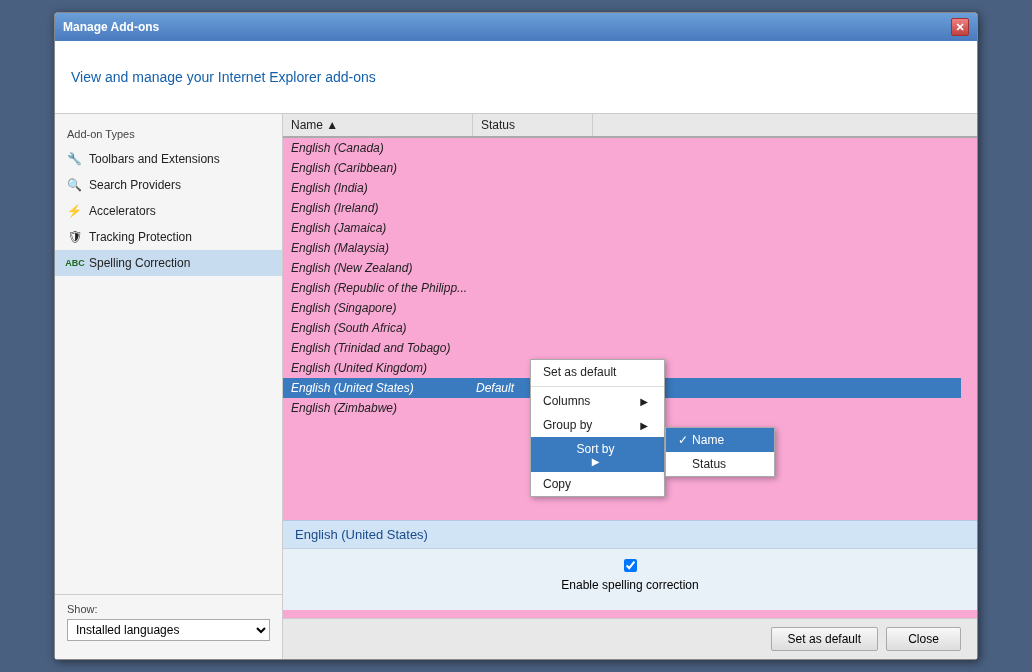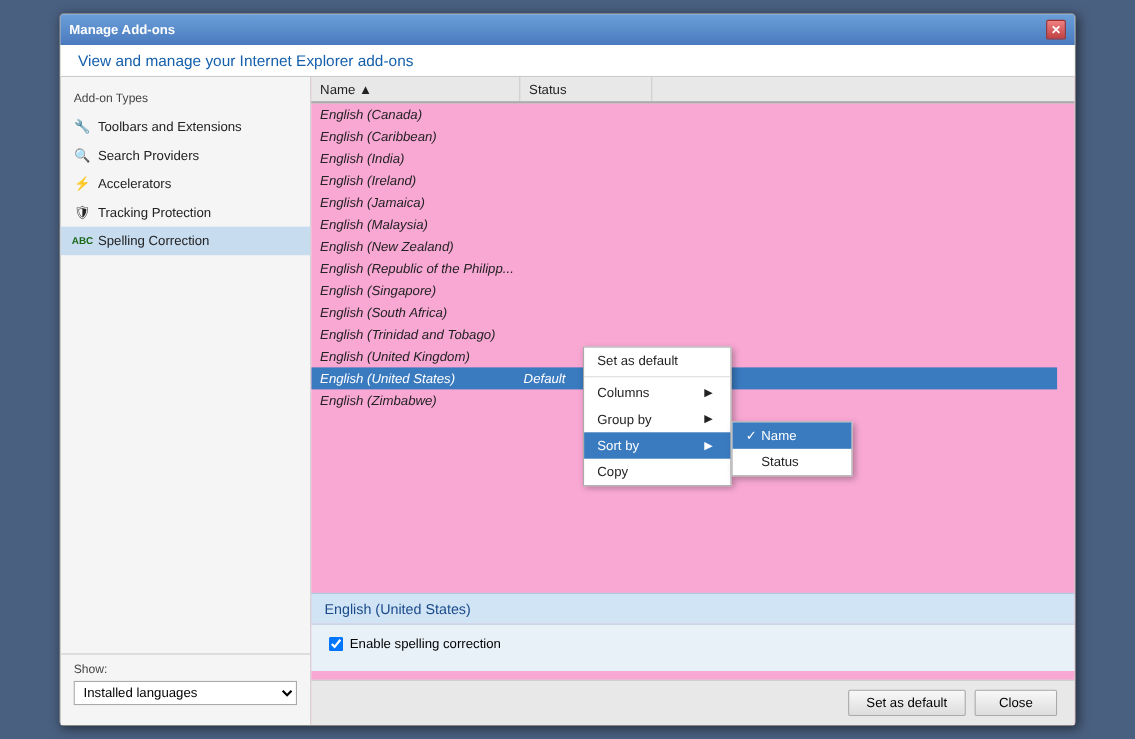--- a/index.html
+++ b/index.html
@@ -48,21 +48,21 @@
       display: flex;
       align-items: center;
       justify-content: center;
       color: white;
       font-size: 11px;
       font-weight: bold;
       cursor: pointer;
     }
     .header-banner {
       background: white;
-      padding: 6px 16px;
+      padding: 28px 16px;
       border-bottom: 1px solid #ccc;
     }
     .header-banner-text {
       color: #1560ac;
       font-size: 14px;
     }
     .main-content {
       display: flex;
       flex: 1;
       overflow: hidden;
@@ -182,20 +182,21 @@
     .bottom-section {
       background: #e8f0f8;
       padding: 10px 16px;
       border-top: 1px solid #c0d0e0;
     }
     .checkbox-row {
       display: flex;
       align-items: center;
       gap: 6px;
       margin-bottom: 8px;
+      flex-direction: column;
     }
     .checkbox-row input[type="checkbox"] {
       width: 13px;
       height: 13px;
     }
     .bottom-buttons {
       display: flex;
       justify-content: flex-end;
       gap: 8px;
       margin-top: 8px;
@@ -410,21 +411,21 @@
         </div>
         <div class="context-menu-sep"></div>
         <div class="context-menu-item">
           <span>Columns</span>
           <span class="submenu-arrow">▶</span>
         </div>
         <div class="context-menu-item">
           <span>Group by</span>
           <span class="submenu-arrow">▶</span>
         </div>
-        <div class="context-menu-item" style="background:#3a7abf; color:white;">
+        <div class="context-menu-item" style="background:#3a7abf; color:white;flex-direction:column;">
           <span>Sort by</span>
           <span class="submenu-arrow">▶</span>
         </div>
         <div class="context-menu-item">
           <span>Copy</span>
         </div>
       </div>
 
       <div class="submenu" style="position:absolute; left:382px; top:313px; width:110px;">
         <div class="submenu-item highlighted">

